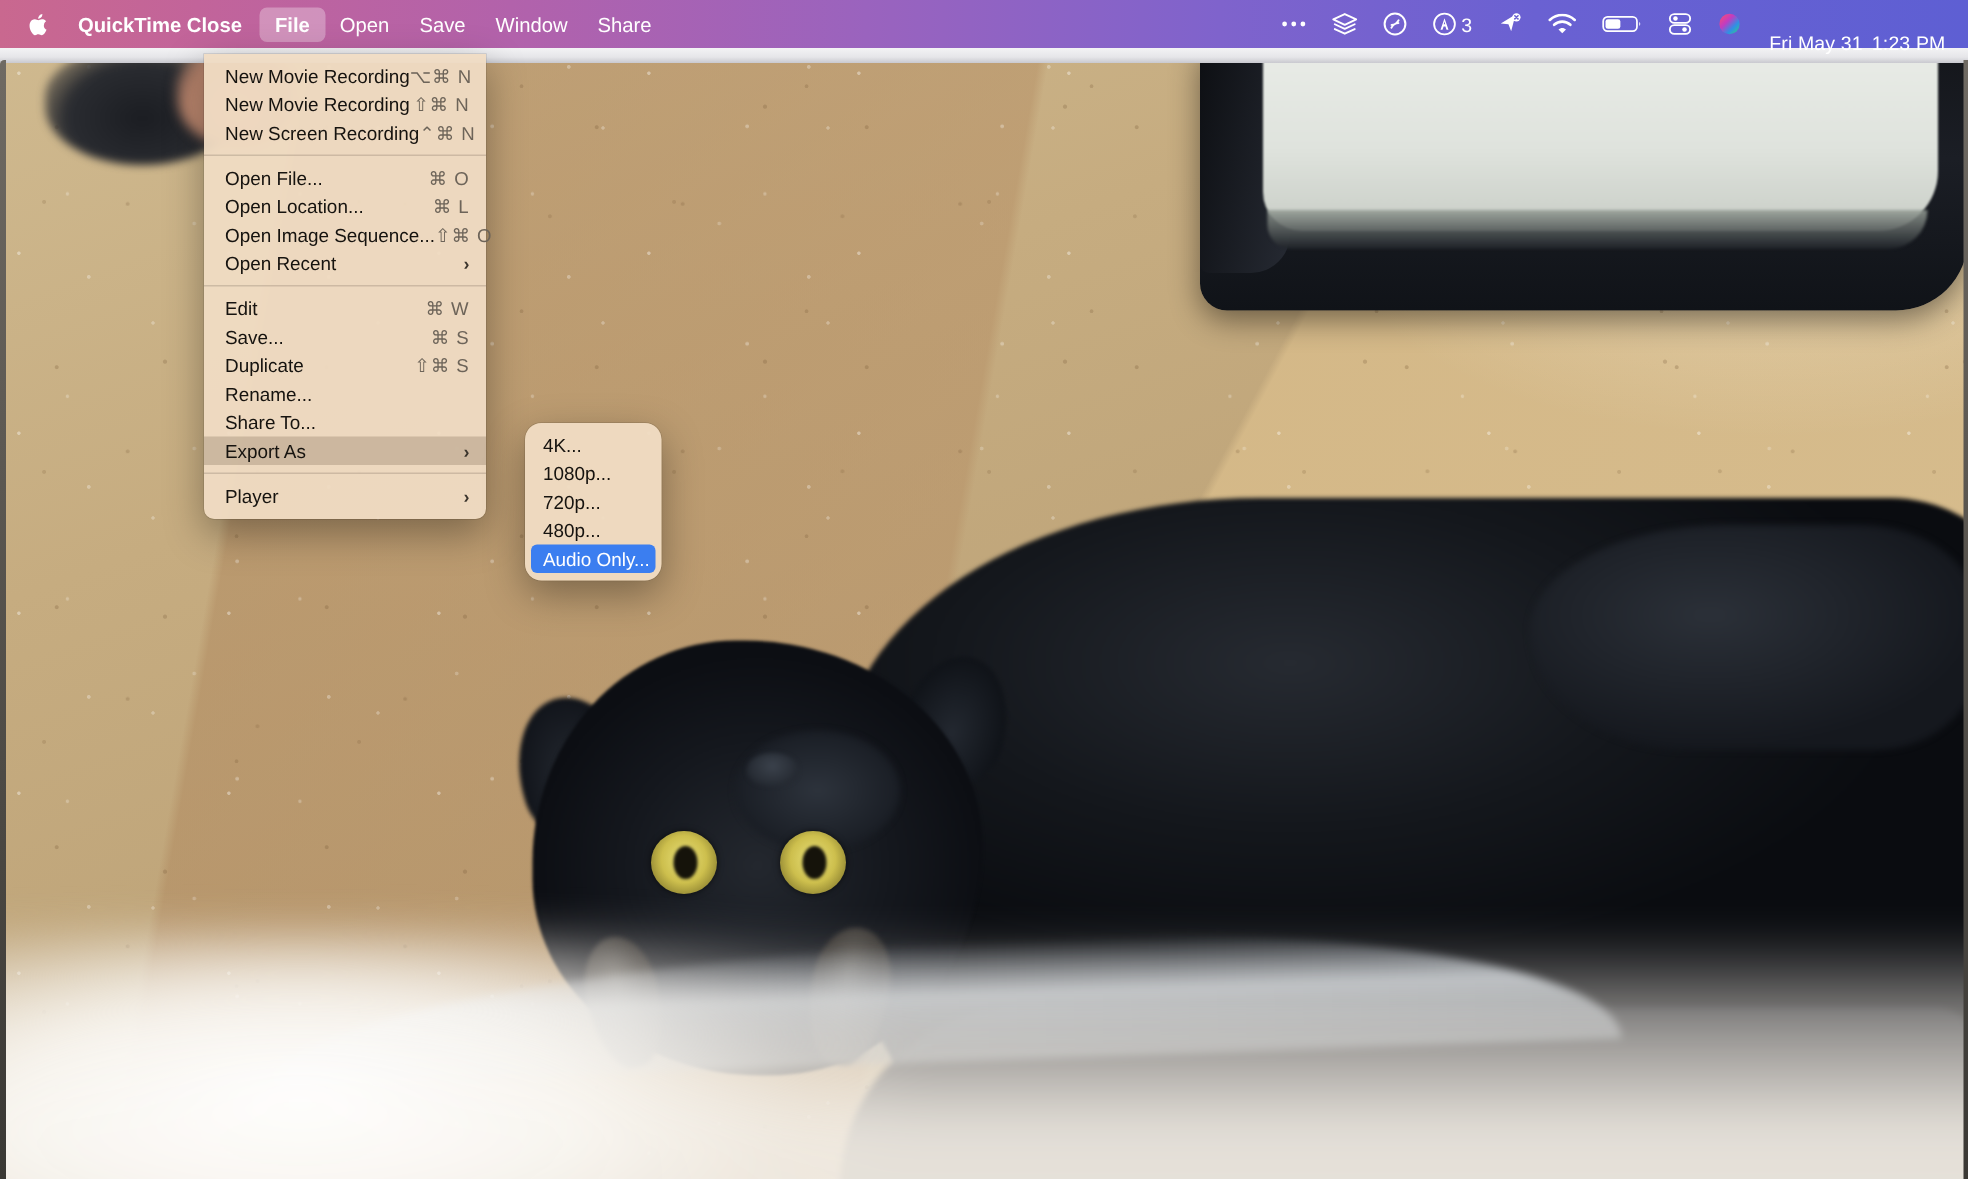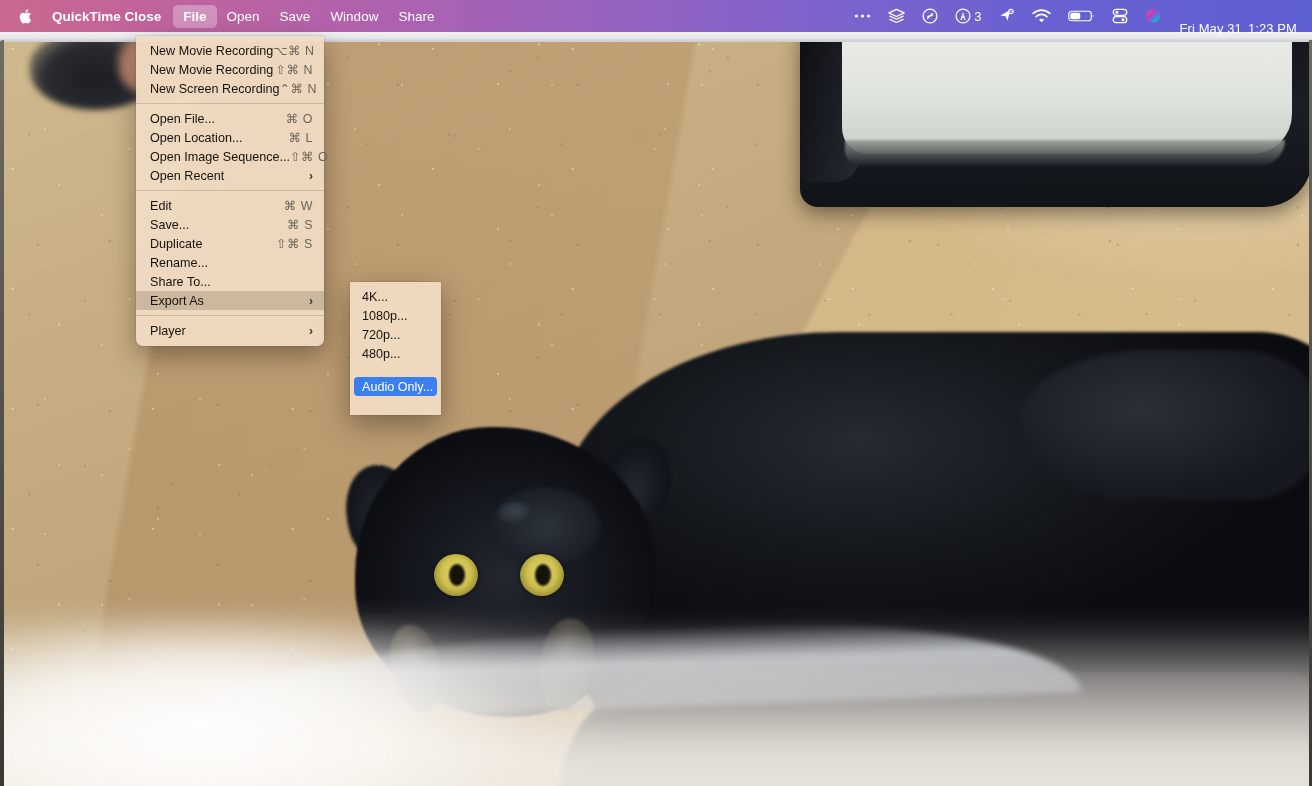--- a/index.html
+++ b/index.html
@@ -377,39 +377,39 @@
     background: rgba(90, 78, 62, 0.22);
   }
 
   
   #export-submenu {
     position: absolute;
     left: 350px; top: 282px;
     width: 91px;
     padding: 5px 0 5px 0;
     background: rgba(240, 220, 195, 0.95);
-    border-radius: 0;
+    border-radius: 11px;
     box-shadow: 0 9px 26px rgba(0,0,0,.34), 0 0 0 .5px rgba(0,0,0,.13);
     z-index: 21;
     font-size: 12.6px;
     color: #16130f;
   }
   .submenu-item {
     display: flex;
     align-items: center;
     height: 19px;
     padding: 0 8px 0 12px;
     white-space: nowrap;
     cursor: default;
   }
   .submenu-item.selected {
     background: #3b7ef0;
     color: #fff;
     border-radius: 4px;
-    margin: 14px 4px;
+    margin: 0 4px;
     padding-left: 8px;
   }
 </style>
 </head>
 <body>
 
 <div id="screen">
 
   <div id="video-window">
     <div id="photo">

